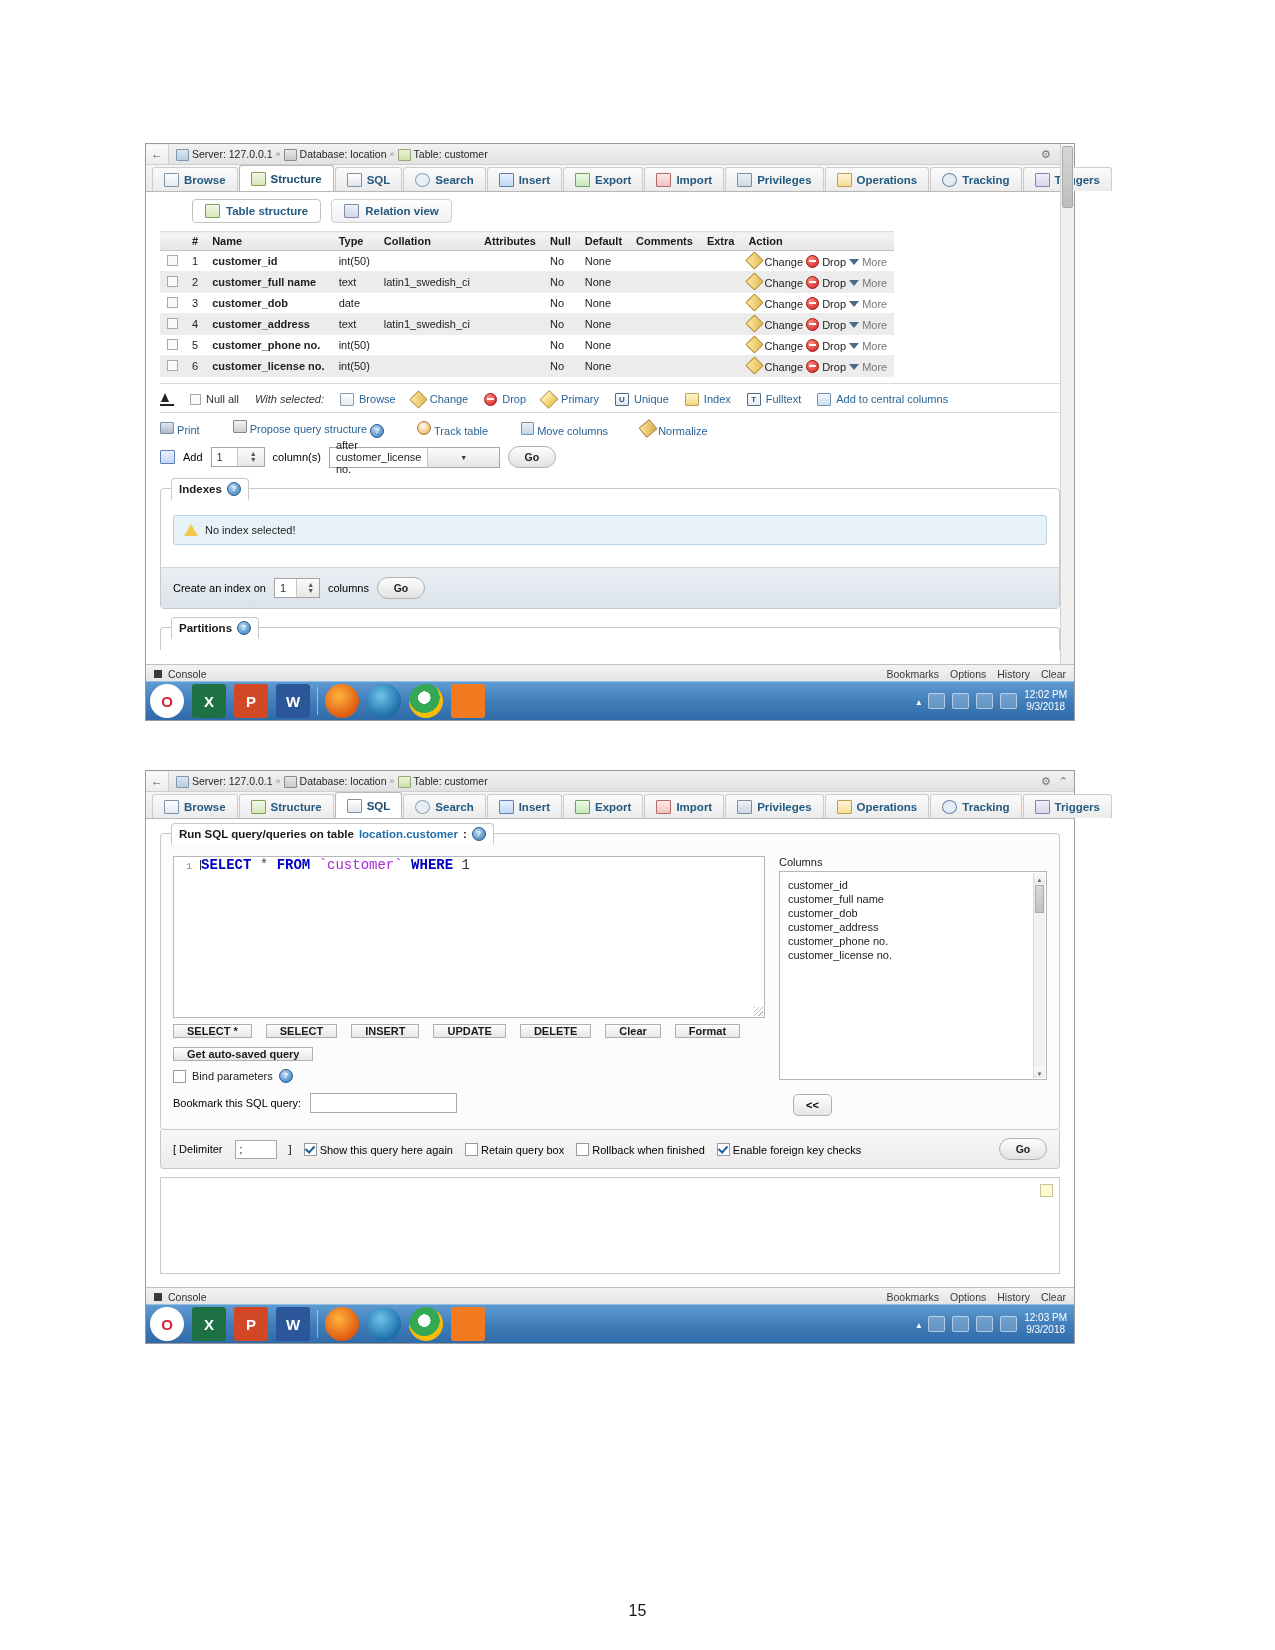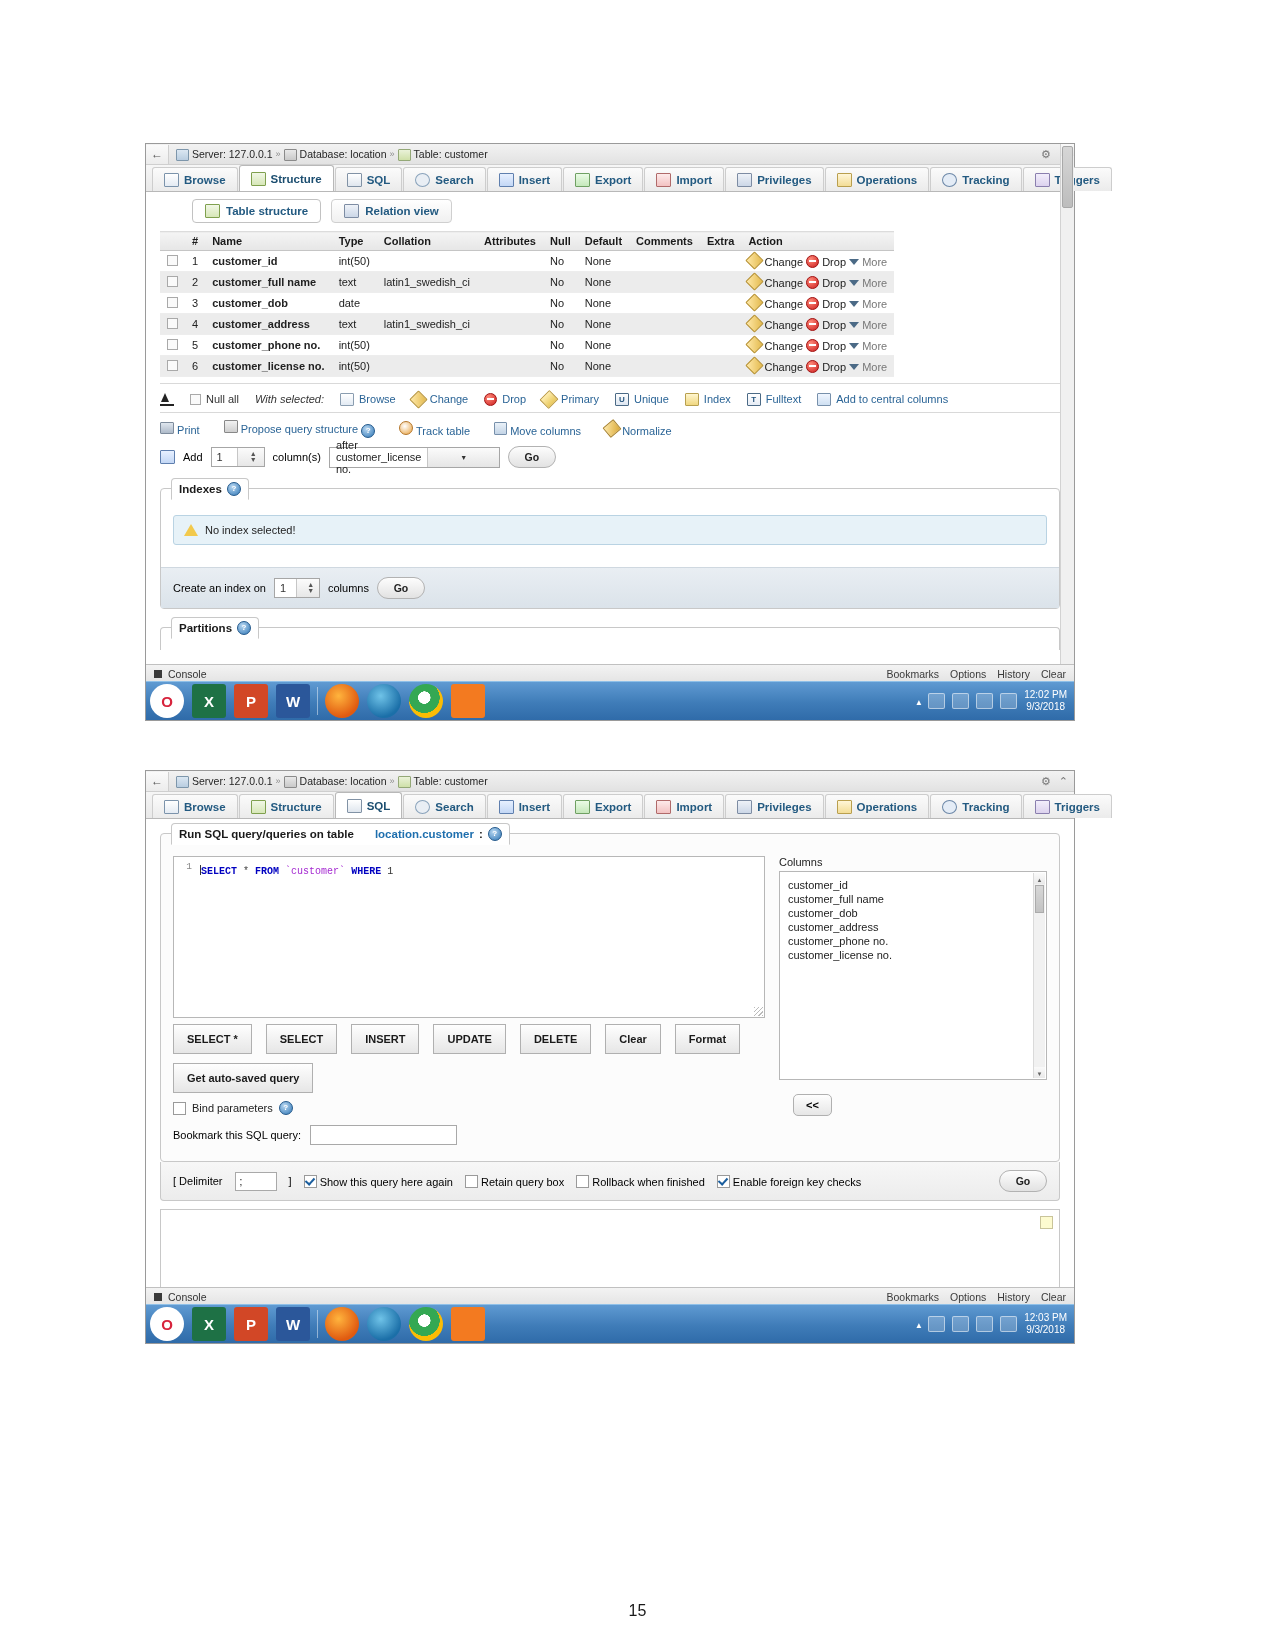--- a/index.html
+++ b/index.html
@@ -76,21 +76,21 @@
   .arrowup:before{content:"";position:absolute;left:1px;bottom:2px;width:0;height:0;
         border-left:4px solid transparent;border-right:4px solid transparent;border-bottom:9px solid #222;}
   .sq{display:inline-block;width:12px;height:11px;border:1px solid #8a9db0;background:linear-gradient(#fff,#e2eaf3);border-radius:1px;}
   .sq.key{background:linear-gradient(#ffeeb0,#e8c75c);border-color:#b79337;transform:rotate(-45deg);}
   .sq.u{background:linear-gradient(#ffffff,#dde6f1);border-color:#4b6a86;color:#26557e;font-size:8px;font-weight:bold;
         text-align:center;line-height:11px;}
   .sq.idx{background:linear-gradient(#fff6cf,#f0d780);border-color:#b8a04f;}
   .sq.ft{background:linear-gradient(#ffffff,#e6ecf5);border-color:#4b6a86;font-size:8px;font-weight:bold;text-align:center;line-height:11px;color:#26557e;}
   .sq.cc{background:linear-gradient(#f0f6ff,#cfe0f2);border-color:#7790ab;}
 
-  .toolrow{margin-left:14px;border-top:1px solid #d9d9d9;padding:7px 0 4px 0;display:flex;align-items:center;gap:24px;
+  .toolrow{margin-left:14px;border-top:1px solid #d9d9d9;padding:7px 0 4px 0;display:flex;align-items:center;gap:33px;
            font-size:11px;width:900px;}
   .toolrow .lnk{color:#2a6496;}
   .ic-print{display:inline-block;width:12px;height:10px;background:linear-gradient(#dfe6ee,#aebac9);border:1px solid #7d8b9c;border-radius:1px;}
   .ic-propose{display:inline-block;width:12px;height:11px;background:linear-gradient(#f2f2f2,#cfcfcf);border:1px solid #888;border-radius:1px;}
   .ic-eye{display:inline-block;width:12px;height:12px;border-radius:50%;background:radial-gradient(circle at 40% 35%,#fff,#e8a03c);border:1px solid #b5762a;}
   .ic-move{display:inline-block;width:11px;height:11px;background:linear-gradient(#eaf1f8,#c3d4e6);border:1px solid #7790ab;border-radius:1px;}
   .ic-norm{display:inline-block;width:12px;height:11px;background:linear-gradient(135deg,#ffe9a8,#d9a93a);border:1px solid #a8822c;transform:rotate(-40deg);border-radius:1px;}
   .ic-help{display:inline-block;width:12px;height:12px;border-radius:50%;background:radial-gradient(circle at 38% 32%,#b9d8f2,#2f76b5);
            border:1px solid #23598c;color:#fff;font-size:8px;font-weight:bold;text-align:center;line-height:12px;}
 
@@ -140,37 +140,37 @@
   .clock{text-align:center;line-height:12px;font-size:10px;color:#fff;}
   .tray-ic{width:15px;height:14px;background:rgba(255,255,255,.22);border:1px solid rgba(255,255,255,.5);border-radius:2px;}
 
   
   .sqlpanel{margin:14px 14px 0 14px;border:1px solid #c8c8c8;border-radius:4px;position:relative;background:#fcfcfc;}
   .sqlpanel .fs-legend{background:#fff;}
   .sql-body{display:flex;gap:14px;padding:22px 12px 12px 12px;}
   .editor{flex:1;border:1px solid #b7b7b7;background:#fff;height:160px;position:relative;overflow:hidden;}
   .gutter{position:absolute;left:0;top:0;bottom:0;width:22px;background:#fff;border-right:0;}
   .gnum{font-family:"Liberation Mono",monospace;font-size:9.5px;color:#8a8a8a;text-align:right;padding:4px 4px 0 0;}
-  .code{position:absolute;left:26px;top:8px;font-family:"Liberation Mono",monospace;font-size:10px;white-space:pre;}
+  .code{position:absolute;left:26px;top:0;font-family:"Liberation Mono",monospace;font-size:14px;white-space:pre;}
   .k{color:#0000c0;font-weight:bold;} .op{color:#444;} .ident{color:#a52ad1;} .num{color:#333;}
   .caretbar{display:inline-block;width:1px;height:10px;background:#333;vertical-align:-1px;}
   .resizer{position:absolute;right:1px;bottom:1px;width:9px;height:9px;
      background:repeating-linear-gradient(135deg,#bbb 0 1px,transparent 1px 3px);}
   .colsbox{width:268px;}
   .colslabel{font-size:11px;color:#222;margin-bottom:3px;}
   .colslist{border:1px solid #b7b7b7;background:#fff;height:195px;padding:6px 8px;font-size:11px;color:#222;position:relative;}
   .colslist div{line-height:14px;}
   .colscroll{position:absolute;right:1px;top:1px;bottom:1px;width:11px;background:#f1f1f1;border-left:1px solid #dadada;}
   .colscroll .t{position:absolute;left:1px;right:1px;top:12px;height:26px;background:linear-gradient(#d8d8d8,#c2c2c2);border:1px solid #ababab;}
   .colscroll .a{position:absolute;left:0;right:0;height:11px;font-size:6px;text-align:center;color:#666;background:linear-gradient(#fafafa,#e9e9e9);}
   .colscroll .a.up{top:0;} .colscroll .a.dn{bottom:0;}
 
   .btnrow{display:flex;gap:14px;padding:6px 0 0 0;flex-wrap:wrap;}
   .qbtn{border:1px solid #b0b0b0;border-radius:0;background:linear-gradient(#fefefe,#e6e6e6);
-     font-size:11px;font-weight:bold;padding:8px 13px;color:#1a1a1a;white-space:nowrap;}
+     font-size:11px;font-weight:bold;padding:0 13px;color:#1a1a1a;white-space:nowrap;}
   .chkline{display:flex;align-items:center;gap:6px;font-size:11px;color:#222;padding:8px 0 0 0;}
   .bookmark-row{display:flex;align-items:center;gap:9px;font-size:11px;padding:10px 0 4px 0;}
   .tinput{border:1px solid #a9a9a9;background:#fff;height:18px;width:145px;}
   .backbtn-sm{border:1px solid #b0b0b0;border-radius:5px;background:linear-gradient(#fefefe,#e6e6e6);
      font-size:11px;font-weight:bold;padding:4px 12px;}
   .optbar{margin:0 14px;border:1px solid #c8c8c8;border-top:none;border-radius:0 0 4px 4px;background:linear-gradient(#f7f7f7,#ececec);
      display:flex;align-items:center;gap:12px;padding:8px 12px;font-size:11px;}
   .delim-input{border:1px solid #a9a9a9;background:#fff;height:17px;width:36px;font-size:10px;padding-left:4px;display:inline-flex;align-items:center;}
   .chk{display:inline-block;width:11px;height:11px;border:1px solid #9a9a9a;background:#fff;vertical-align:-2px;position:relative;}
   .chk.on:after{content:"";position:absolute;left:2px;top:0px;width:4px;height:7px;border:solid #1b5e9e;border-width:0 2px 2px 0;transform:rotate(42deg);}
@@ -602,21 +602,21 @@
         </div>
       <div class="tab">
           <span class="tico trig"></span>
           <span>Triggers</span>
         </div>
     </div>
 
     <div class="sqlpanel">
       <div class="fs-legend">
         <span>Run SQL query/queries on table </span>
-        <span style="color:#1e6fae;margin-left:16px;">location.customer</span>
+        <span style="color:#1e6fae;">location.customer</span>
         <span>:</span>
         <span class="ic-help">?</span>
       </div>
 
       <div class="sql-body">
         <div style="flex:1;">
           <div class="editor">
             <div class="gutter">
               <div class="gnum">1</div>
             </div>

